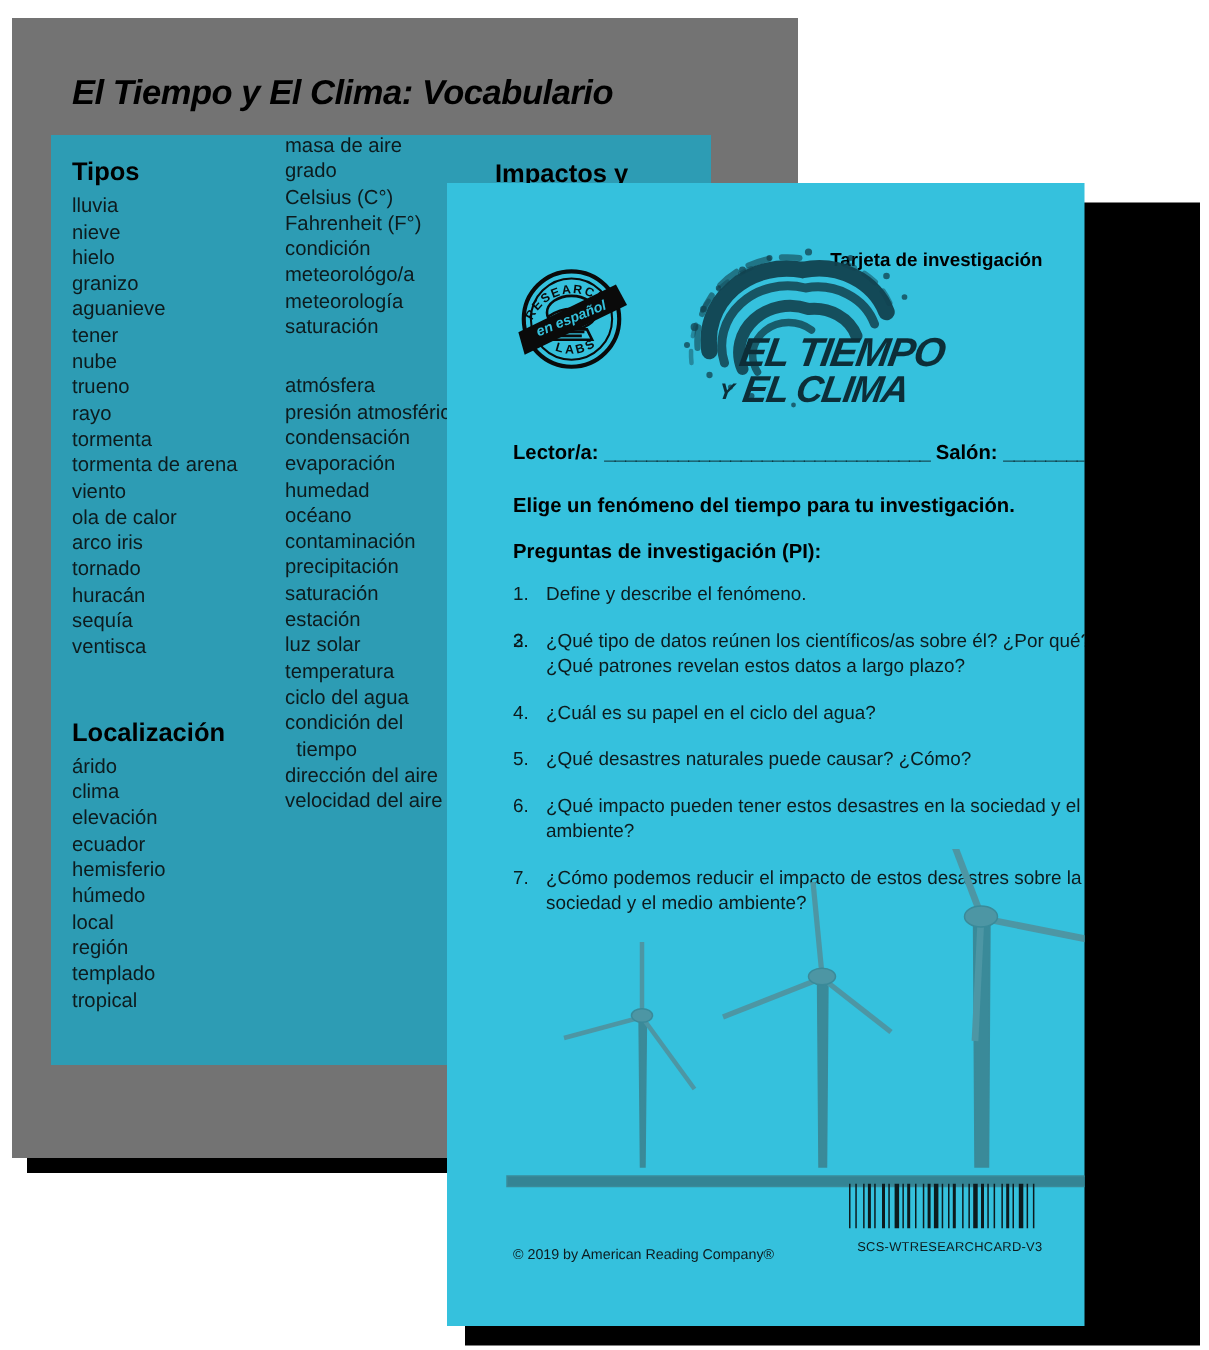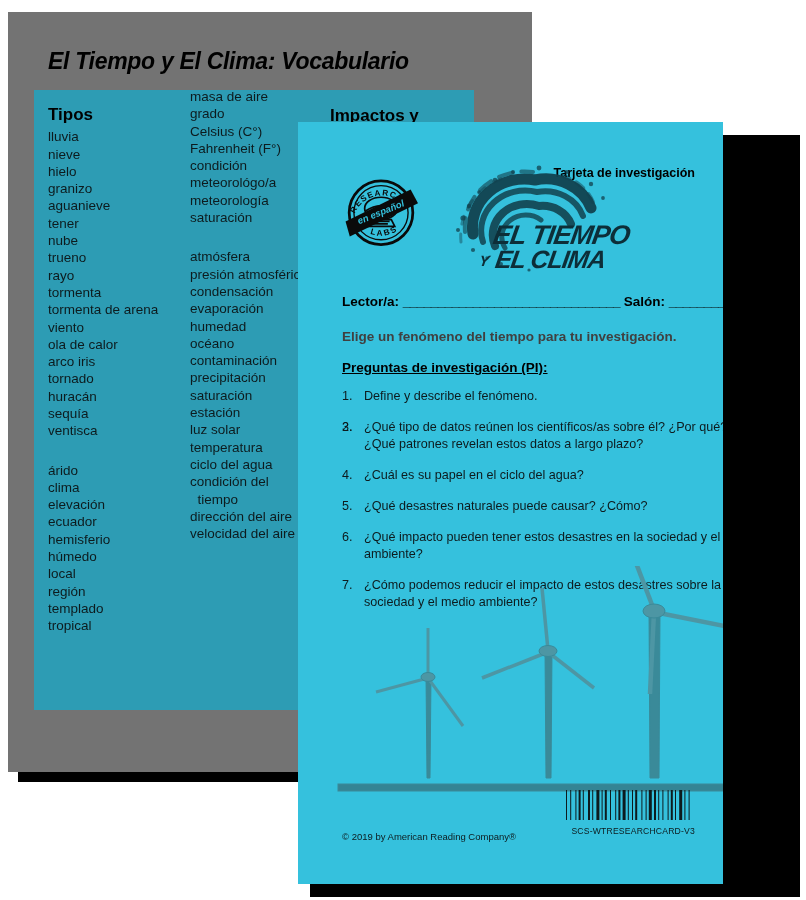--- a/index.html
+++ b/index.html
@@ -48,23 +48,23 @@
   
   .wave-logo{position:absolute;left:145px;top:40px;width:200px;height:118px;}
   .wave-logo svg{display:block;}
 
   
   .form-row{position:absolute;left:44px;top:172px;width:410px;font-size:13.5px;
             font-weight:bold;color:#000;white-space:nowrap;}
   .form-row .ln{letter-spacing:-.5px;}
 
   .prompt{position:absolute;left:44px;top:207px;width:420px;font-size:13.5px;
-          font-weight:bold;color:#404040;}
+          font-weight:bold;color:#000000;}
   .pi-head{position:absolute;left:44px;top:238px;width:420px;font-size:13.5px;
-           font-weight:bold;color:#000;text-decoration:underline;}
+           font-weight:bold;color:#000;}
 
   .qlist{position:absolute;left:44px;top:266px;width:420px;margin:0;padding:0;
          list-style:none;}
   .qlist li{position:relative;padding-left:22px;font-size:12.6px;color:#0d1b1e;
             line-height:17px;margin-bottom:14px;}
   .qnum{position:absolute;left:0;top:0;font-size:12.6px;color:#0d1b1e;}
 
   
   .scene{position:absolute;left:0;bottom:78px;width:492px;height:240px;}
   .scene svg{display:block;width:100%;height:100%;}
@@ -106,20 +106,21 @@
           <li>tormenta de arena</li>
           <li>viento</li>
           <li>ola de calor</li>
           <li>arco iris</li>
           <li>tornado</li>
           <li>huracán</li>
           <li>sequía</li>
           <li>ventisca</li>
         </ul>
       <div class="vgap"></div>
+      <div class="vhead">Localización</div>
       <ul class="vlist" id="list-c1b">
           <li>árido</li>
           <li>clima</li>
           <li>elevación</li>
           <li>ecuador</li>
           <li>hemisferio</li>
           <li>húmedo</li>
           <li>local</li>
           <li>región</li>
           <li>templado</li>

